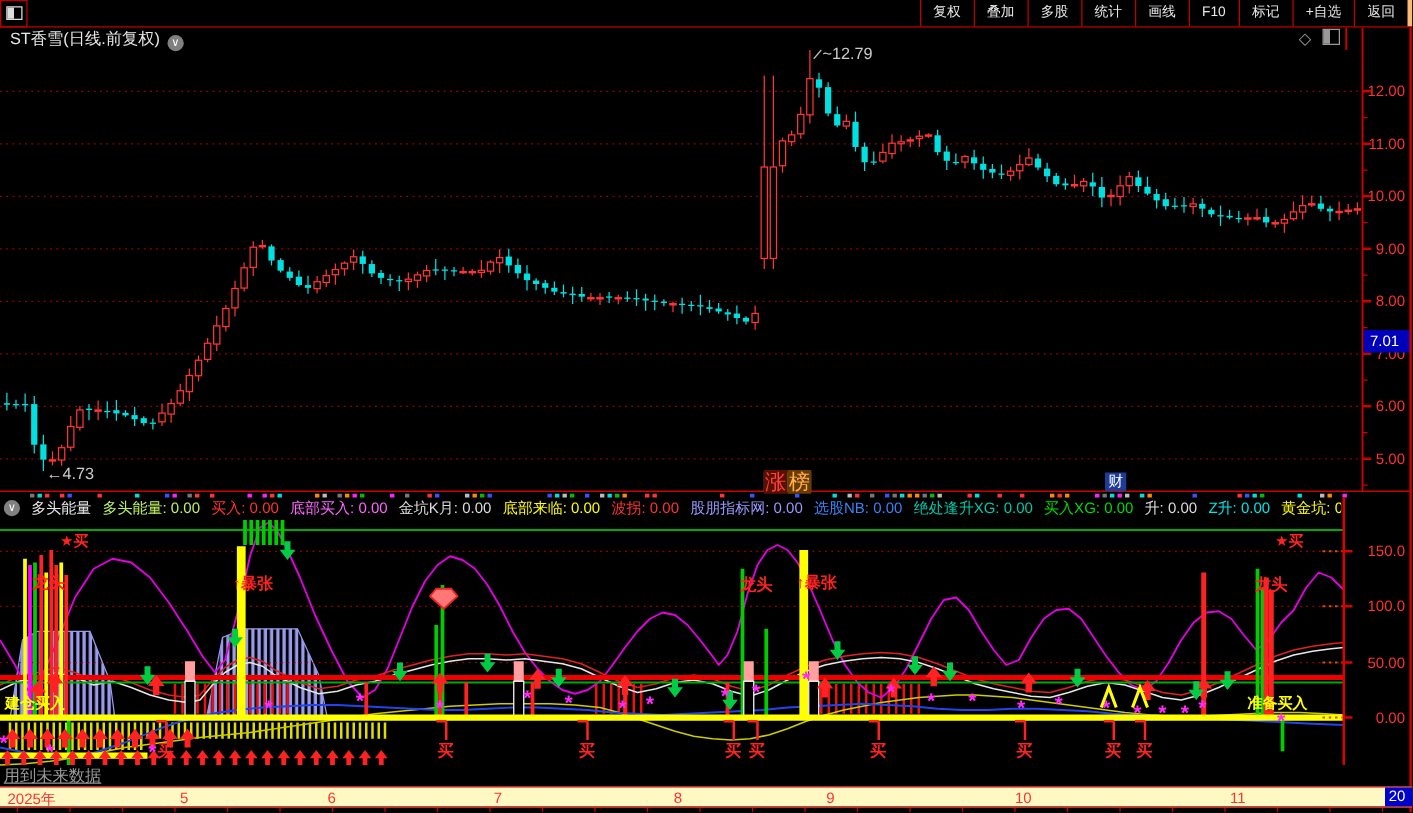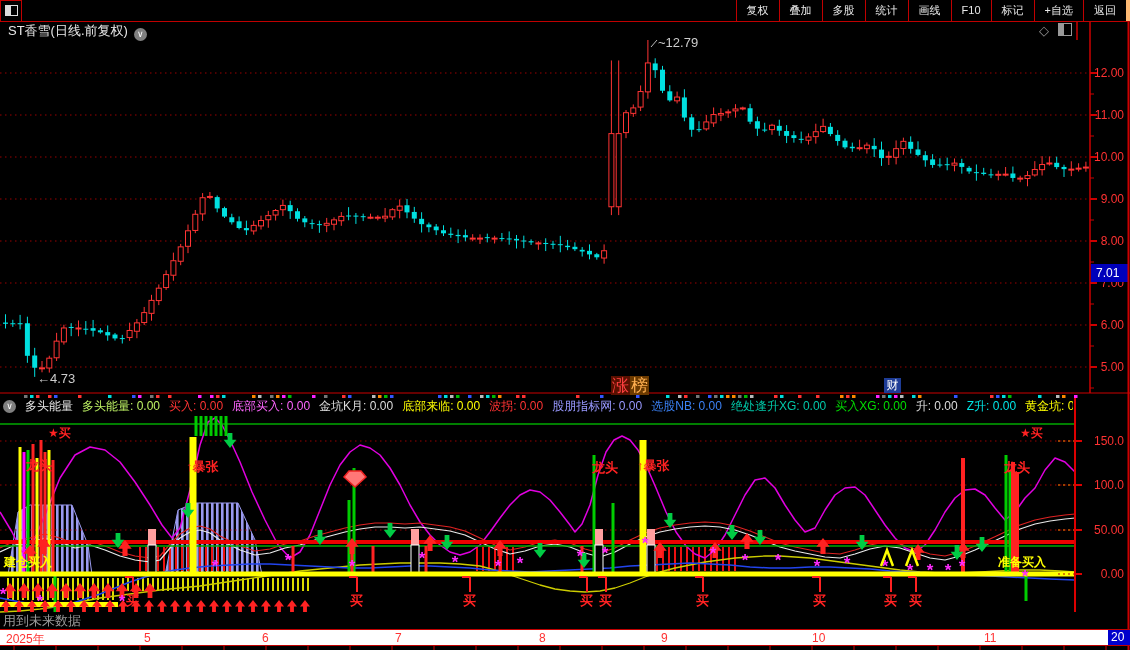--- a/index.html
+++ b/index.html
@@ -29,23 +29,23 @@
   #badge-zhang .b{color:#ffb050;padding:0 1px;background:#6b3a00;}
   #badge-cai{position:absolute;left:884px;top:378px;width:17px;height:15px;z-index:3;background:#1e3c96;color:#fff;
              font-size:12px;line-height:15px;text-align:center;}
   
   #ind-header{position:absolute;left:3px;top:398px;width:1070px;height:17px;z-index:3;display:flex;gap:9px;
               align-items:center;font-size:12px;white-space:nowrap;overflow:hidden;}
   #ind-header .src{color:#e8e8e8;}
   .circ2{display:inline-block;flex:none;width:13px;height:13px;border-radius:50%;background:#808080;color:#fff;
          font-size:9px;line-height:12px;text-align:center;}
   
-  #future-note{position:absolute;left:3px;top:612px;z-index:3;color:#9a9a9a;font-size:13px;}
+  #future-note{position:absolute;left:3px;top:612px;z-index:3;color:#9a9a9a;font-size:13px;text-decoration:underline;}
   #date-row{position:absolute;left:0;top:629px;width:1130px;height:15px;z-index:2;border-top:1px solid #c00000;
-            border-bottom:1px solid #c00000;font-size:12px;color:#ff3232;background:#ffffff;}
+            border-bottom:1px solid #c00000;font-size:12px;color:#ff3232;background:#fef9c3;}
   #year{position:absolute;left:6px;top:1px;}
   .mon{position:absolute;top:1px;}
   #date-highlight{position:absolute;left:1108px;top:0;width:22px;height:15px;background:#0000cc;color:#fff;
                   padding-left:3px;line-height:15px;}
   
   #watermark{position:absolute;right:4px;top:596px;z-index:5;text-align:right;color:#ffffff;}
   #watermark .w1{font-size:27px;font-weight:bold;letter-spacing:2px;line-height:28px;}
   #watermark .w2{font-size:17px;font-weight:bold;font-family:"Liberation Serif","DejaVu Serif",serif;line-height:19px;}
 </style>
 </head>

